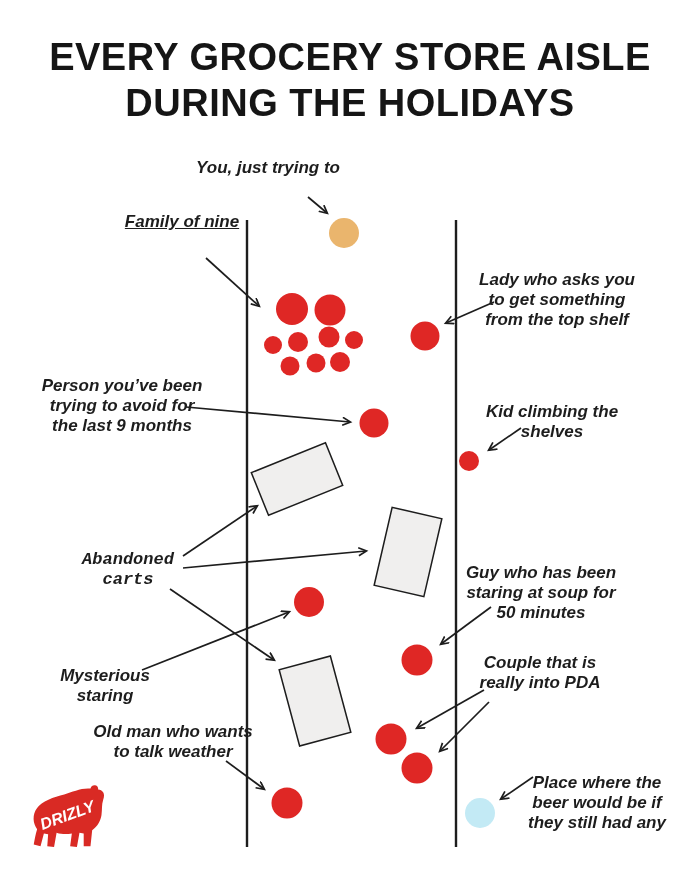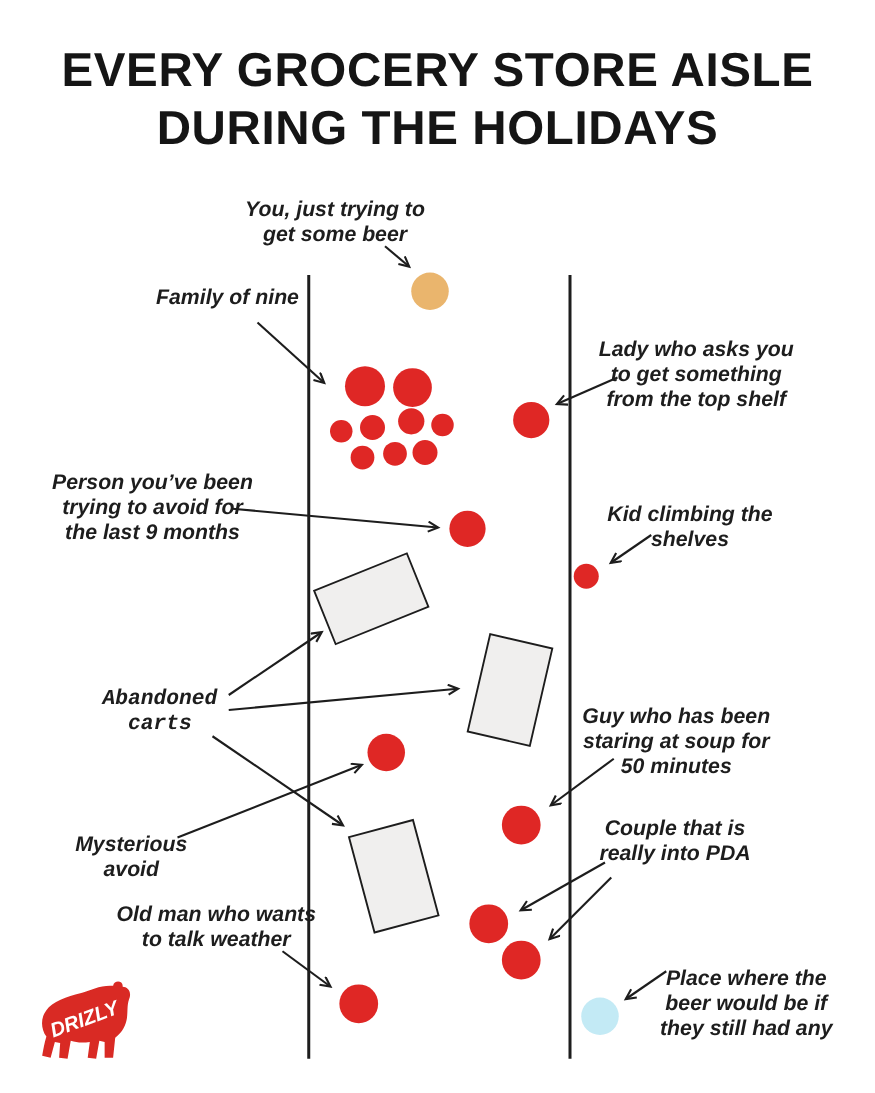--- a/index.html
+++ b/index.html
@@ -83,23 +83,22 @@
         <circle cx="391" cy="739" r="15.5" fill="#df2725"></circle>
         <circle cx="417" cy="768" r="15.5" fill="#df2725"></circle>
         <circle cx="287" cy="803" r="15.5" fill="#df2725"></circle>
         <circle cx="480" cy="813" r="15" fill="#c3eaf5"></circle>
       </g>
   </svg>
 
   <div id="labels-layer">
       <div class="label" style="left: 268px; top: 158px;">
         <div>You, just trying to</div>
-        <div>get some beer</div>
       </div>
-      <div class="label" style="left: 182px; top: 228px;">
+      <div class="label" style="left: 182px; top: 212px; text-decoration: underline;">
         <div>Family of nine</div>
       </div>
       <div class="label" style="left: 557px; top: 270px;">
         <div>Lady who asks you</div>
         <div>to get something</div>
         <div>from the top shelf</div>
       </div>
       <div class="label" style="left: 122px; top: 376px;">
         <div>Person you’ve been</div>
         <div>trying to avoid for</div>
@@ -113,21 +112,21 @@
         <div>Abandoned</div>
         <div>carts</div>
       </div>
       <div class="label" style="left: 541px; top: 563px;">
         <div>Guy who has been</div>
         <div>staring at soup for</div>
         <div>50 minutes</div>
       </div>
       <div class="label" style="left: 105px; top: 666px;">
         <div>Mysterious</div>
-        <div>avoid</div>
+        <div>staring</div>
       </div>
       <div class="label" style="left: 540px; top: 653px;">
         <div>Couple that is</div>
         <div>really into PDA</div>
       </div>
       <div class="label" style="left: 173px; top: 722px;">
         <div>Old man who wants</div>
         <div>to talk weather</div>
       </div>
       <div class="label" style="left: 597px; top: 773px;">

